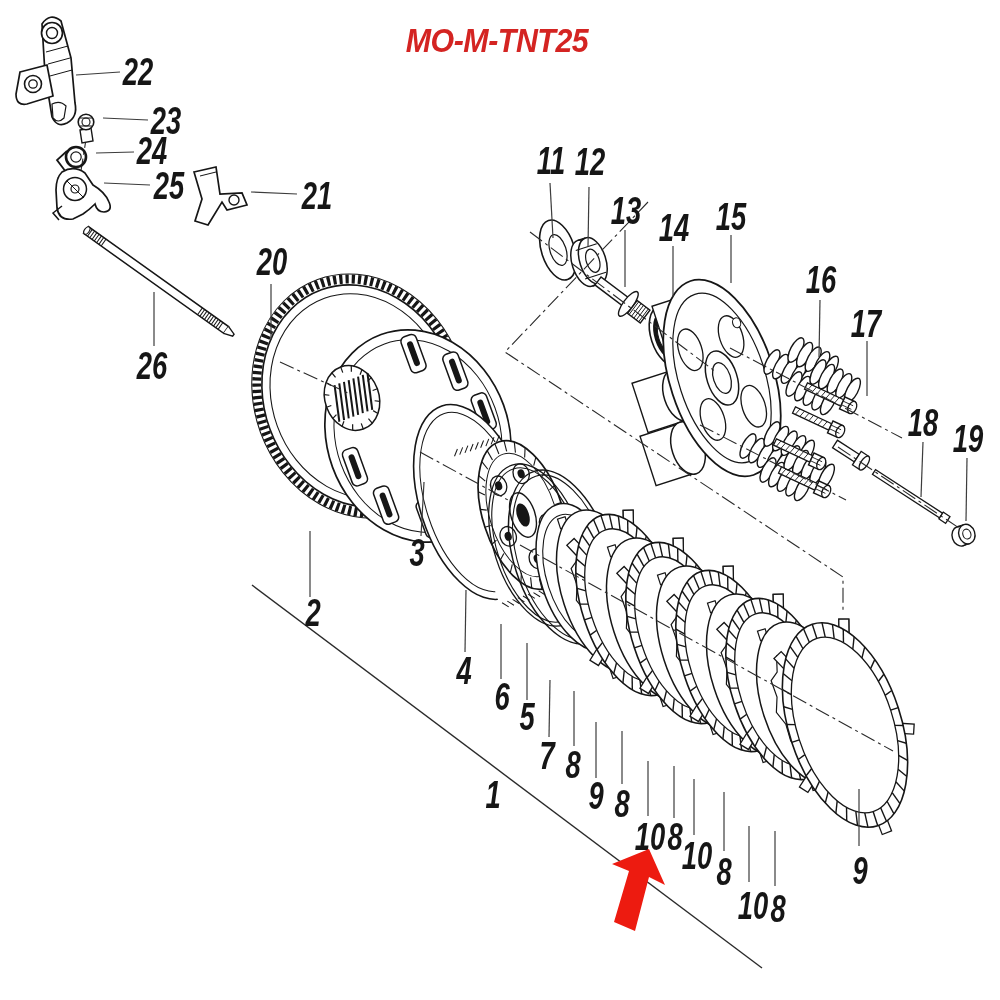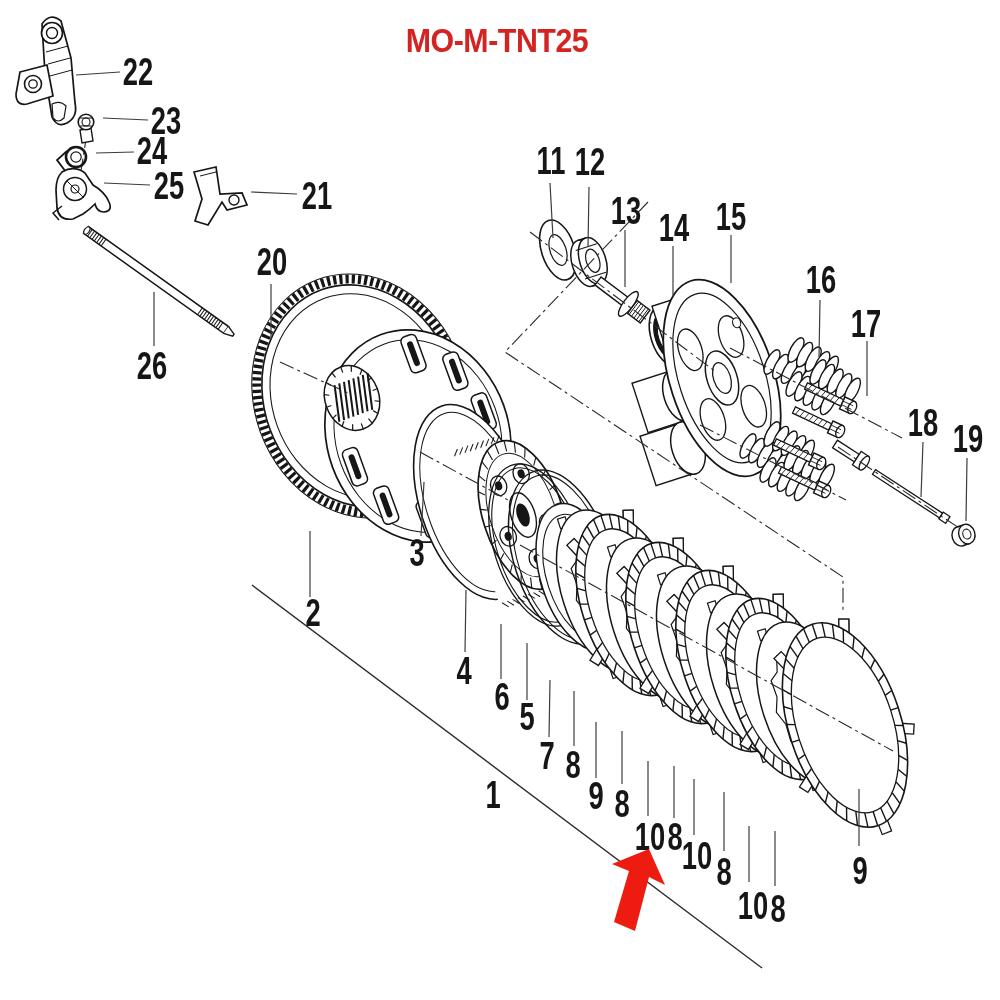--- a/index.html
+++ b/index.html
@@ -1,17 +1,17 @@
 <!DOCTYPE html>
 <html><head>
 <meta charset="utf-8">
 <style>
   html,body{margin:0;padding:0;background:#ffffff;}
   #stage{position:relative;width:1000px;height:1000px;overflow:hidden;
-         font-family:"Liberation Sans",sans-serif;background:#fff;}
+         font-family:"Liberation Sans",sans-serif;background:#fff;font-style:italic;}
   #art{position:absolute;left:0;top:0;}
   .title{position:absolute;left:497px;top:41px;transform:translate(-50%,-50%) scaleX(.92);
          font-size:33px;font-weight:bold;letter-spacing:-.5px;white-space:nowrap;}
   text.plbl{font-family:"Liberation Sans",sans-serif;font-weight:bold;}
 </style>
 </head>
 <body>
 
 <div id="stage">
   <svg id="art" width="1000" height="1000" viewBox="0 0 1000 1000">

